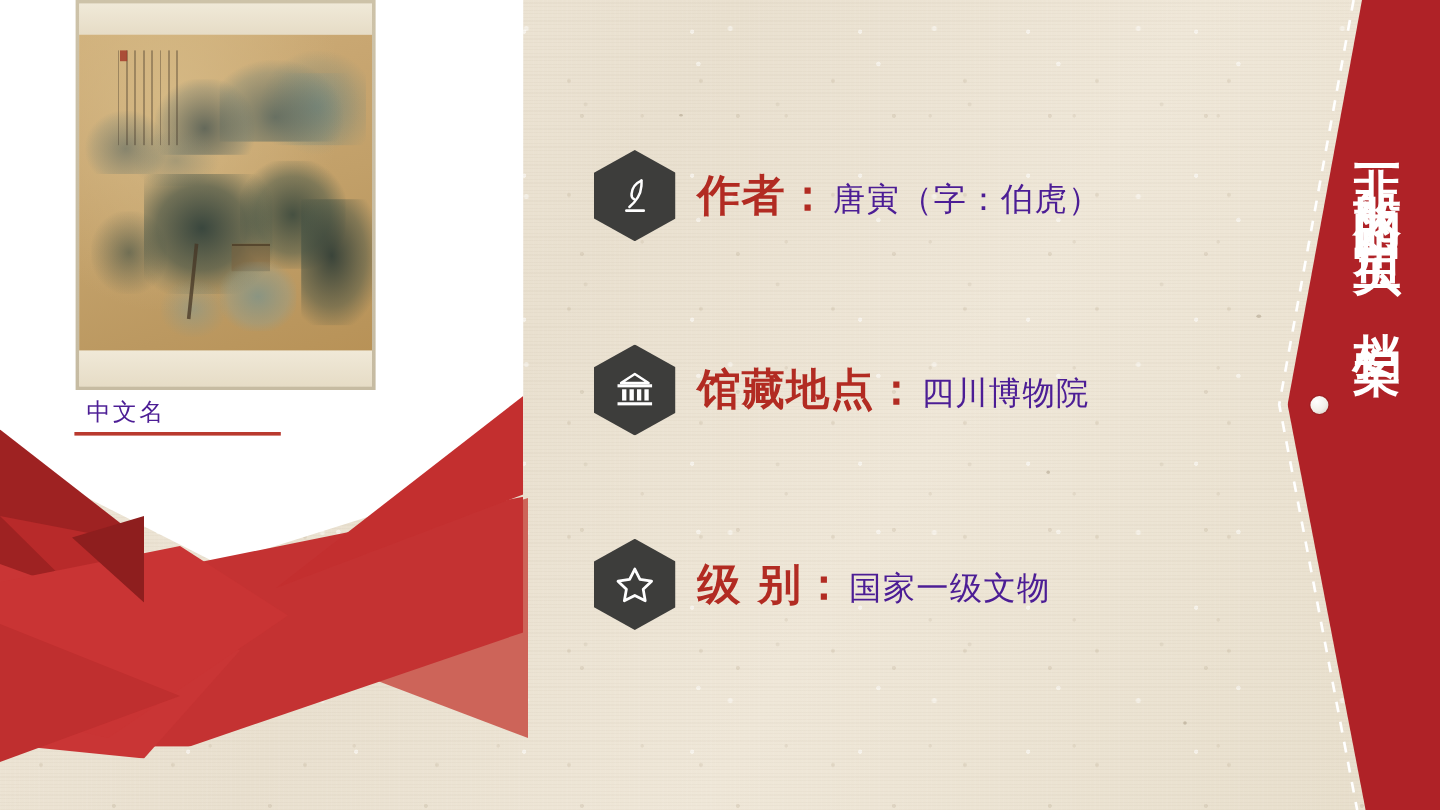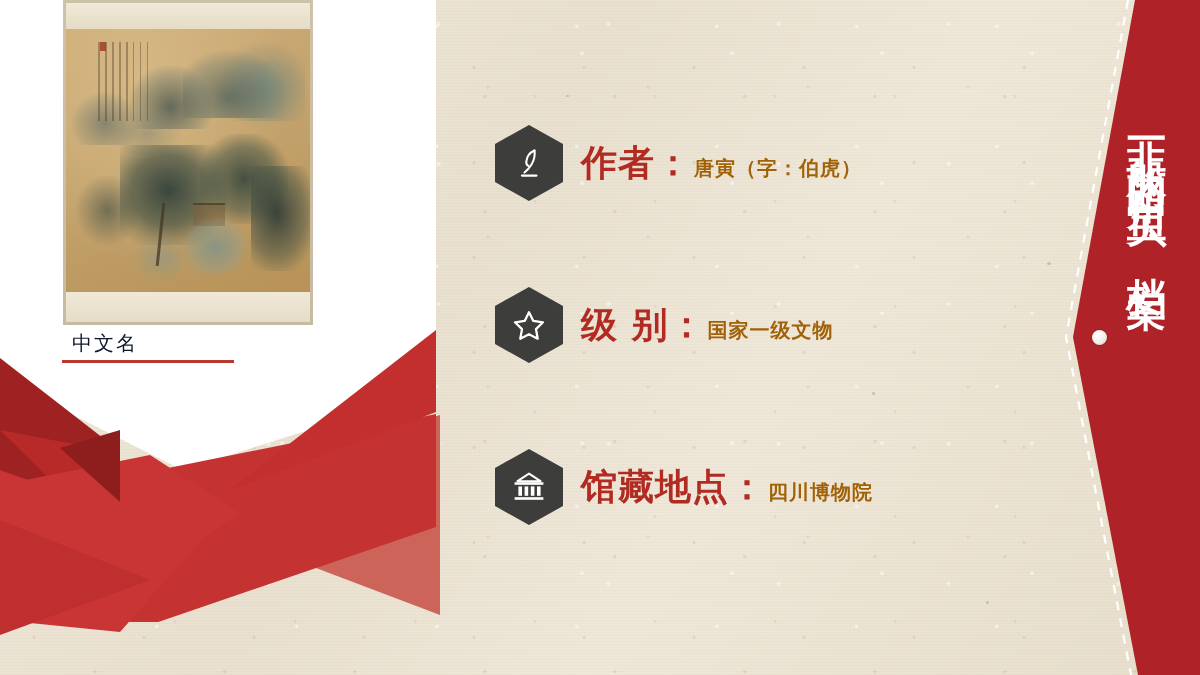--- a/index.html
+++ b/index.html
@@ -151,21 +151,21 @@
     background:repeating-linear-gradient(90deg, rgba(60,48,36,.42) 0 1.5px, transparent 1.5px 7px);
     opacity:.85;
   }
   .seal{left:14%;top:5%;width:6px;height:9px;background:#a33b2a;opacity:.85;}
   .trunk{left:38%;top:66%;width:3px;height:24%;background:rgba(70,54,36,.75);transform:rotate(6deg);}
 
   
   .title-block{position:absolute;left:0;top:332px;width:436px;z-index:6;}
   .cn-label{
     font-family:"DejaVu Sans","Liberation Sans",sans-serif;
-    font-size:20px;color:#0f172a;letter-spacing:2px;
+    font-size:20px;color:#4c1d95;letter-spacing:2px;
     margin-left:72px;line-height:1.1;
   }
   .title-rule{
     width:172px;height:3px;background:#b9392e;margin:6px 0 0 62px;
   }
   .cn-title{
     font-family:"DejaVu Serif","Liberation Serif",serif;
     font-size:34px;font-weight:bold;color:#c03a2c;
     margin-left:56px;margin-top:6px;letter-spacing:1px;white-space:nowrap;
   }
@@ -180,21 +180,21 @@
     display:flex;align-items:center;justify-content:center;
   }
   .hex svg{display:block;}
   .info-text{margin-left:18px;white-space:nowrap;}
   .info-label{
     font-family:"DejaVu Serif","Liberation Serif",serif;
     font-size:36px;font-weight:bold;color:#b22b22;letter-spacing:1px;
   }
   .info-value{
     font-family:"DejaVu Sans","Liberation Sans",sans-serif;
-    font-size:20px;color:#a16207;letter-spacing:1px;margin-left:2px;font-weight:bold;
+    font-size:27px;color:#4c1d95;letter-spacing:1px;margin-left:2px;
   }
 
   
   .banner{
     position:absolute;right:0;top:0;width:160px;height:675px;
     background:#af2227;
     clip-path:polygon(160px 0, 160px 675px, 98px 675px, 33px 337px, 95px 0);
   }
   .banner-dash{
     position:absolute;right:0;top:0;width:160px;height:675px;
@@ -281,46 +281,46 @@
           <path d="M8 29.6 H22.4" stroke="#ffffff" stroke-width="2.3" stroke-linecap="round"></path>
         </svg>
       </div>
       <div class="info-text">
         <span class="info-label">作者：</span><span class="info-value">唐寅（字：伯虎）</span>
       </div>
     </div>
 
     <div class="info-row">
       <div class="hex">
-        <svg width="34" height="33" viewBox="0 0 34 33" fill="none">
-          <path d="M17 3.2 L21.3 11.9 L31 13.3 L24 20.1 L25.7 29.7 L17 25.2 L8.3 29.7 L10 20.1 L3 13.3 L12.7 11.9 Z" stroke="#ffffff" stroke-width="2.3" stroke-linejoin="round" stroke-linecap="round" fill="none"></path>
-        </svg>
-      </div>
-      <div class="info-text">
-        <span class="info-label">级 别：</span><span class="info-value">国家一级文物</span>
-      </div>
-    </div>
-
-    <div class="info-row">
-      <div class="hex">
         <svg width="36" height="32" viewBox="0 0 36 32" fill="none">
           <path d="M18 2.6 L29.5 10.2 H6.5 Z" stroke="#ffffff" stroke-width="2" stroke-linejoin="round" fill="none"></path>
           <rect x="3.6" y="11.2" width="28.8" height="2.6" fill="#ffffff"></rect>
           <rect x="7.4" y="15.4" width="3.6" height="9.4" fill="#ffffff"></rect>
           <rect x="13.6" y="15.4" width="3.6" height="9.4" fill="#ffffff"></rect>
           <rect x="19.8" y="15.4" width="3.6" height="9.4" fill="#ffffff"></rect>
           <rect x="26" y="15.4" width="3.6" height="9.4" fill="#ffffff"></rect>
           <rect x="3.6" y="26.2" width="28.8" height="2.6" fill="#ffffff"></rect>
         </svg>
       </div>
       <div class="info-text">
         <span class="info-label">馆藏地点：</span><span class="info-value">四川博物院</span>
       </div>
     </div>
 
+    <div class="info-row">
+      <div class="hex">
+        <svg width="34" height="33" viewBox="0 0 34 33" fill="none">
+          <path d="M17 3.2 L21.3 11.9 L31 13.3 L24 20.1 L25.7 29.7 L17 25.2 L8.3 29.7 L10 20.1 L3 13.3 L12.7 11.9 Z" stroke="#ffffff" stroke-width="2.3" stroke-linejoin="round" stroke-linecap="round" fill="none"></path>
+        </svg>
+      </div>
+      <div class="info-text">
+        <span class="info-label">级 别：</span><span class="info-value">国家一级文物</span>
+      </div>
+    </div>
+
   </div>
 
   <div class="banner"></div>
   <div class="banner-dash">
     <svg width="160" height="675" viewBox="0 0 160 675">
       <polyline points="88,0 26,337 91,675" fill="none" stroke="#ffffff" stroke-width="2.2" stroke-dasharray="9 8" stroke-linecap="butt"></polyline>
     </svg>
   </div>
   <div class="banner-eyelet" style="left:1092px;"></div>
   <div class="banner-text" style="left:1106px;">非一般的四川宝贝 档案</div>

